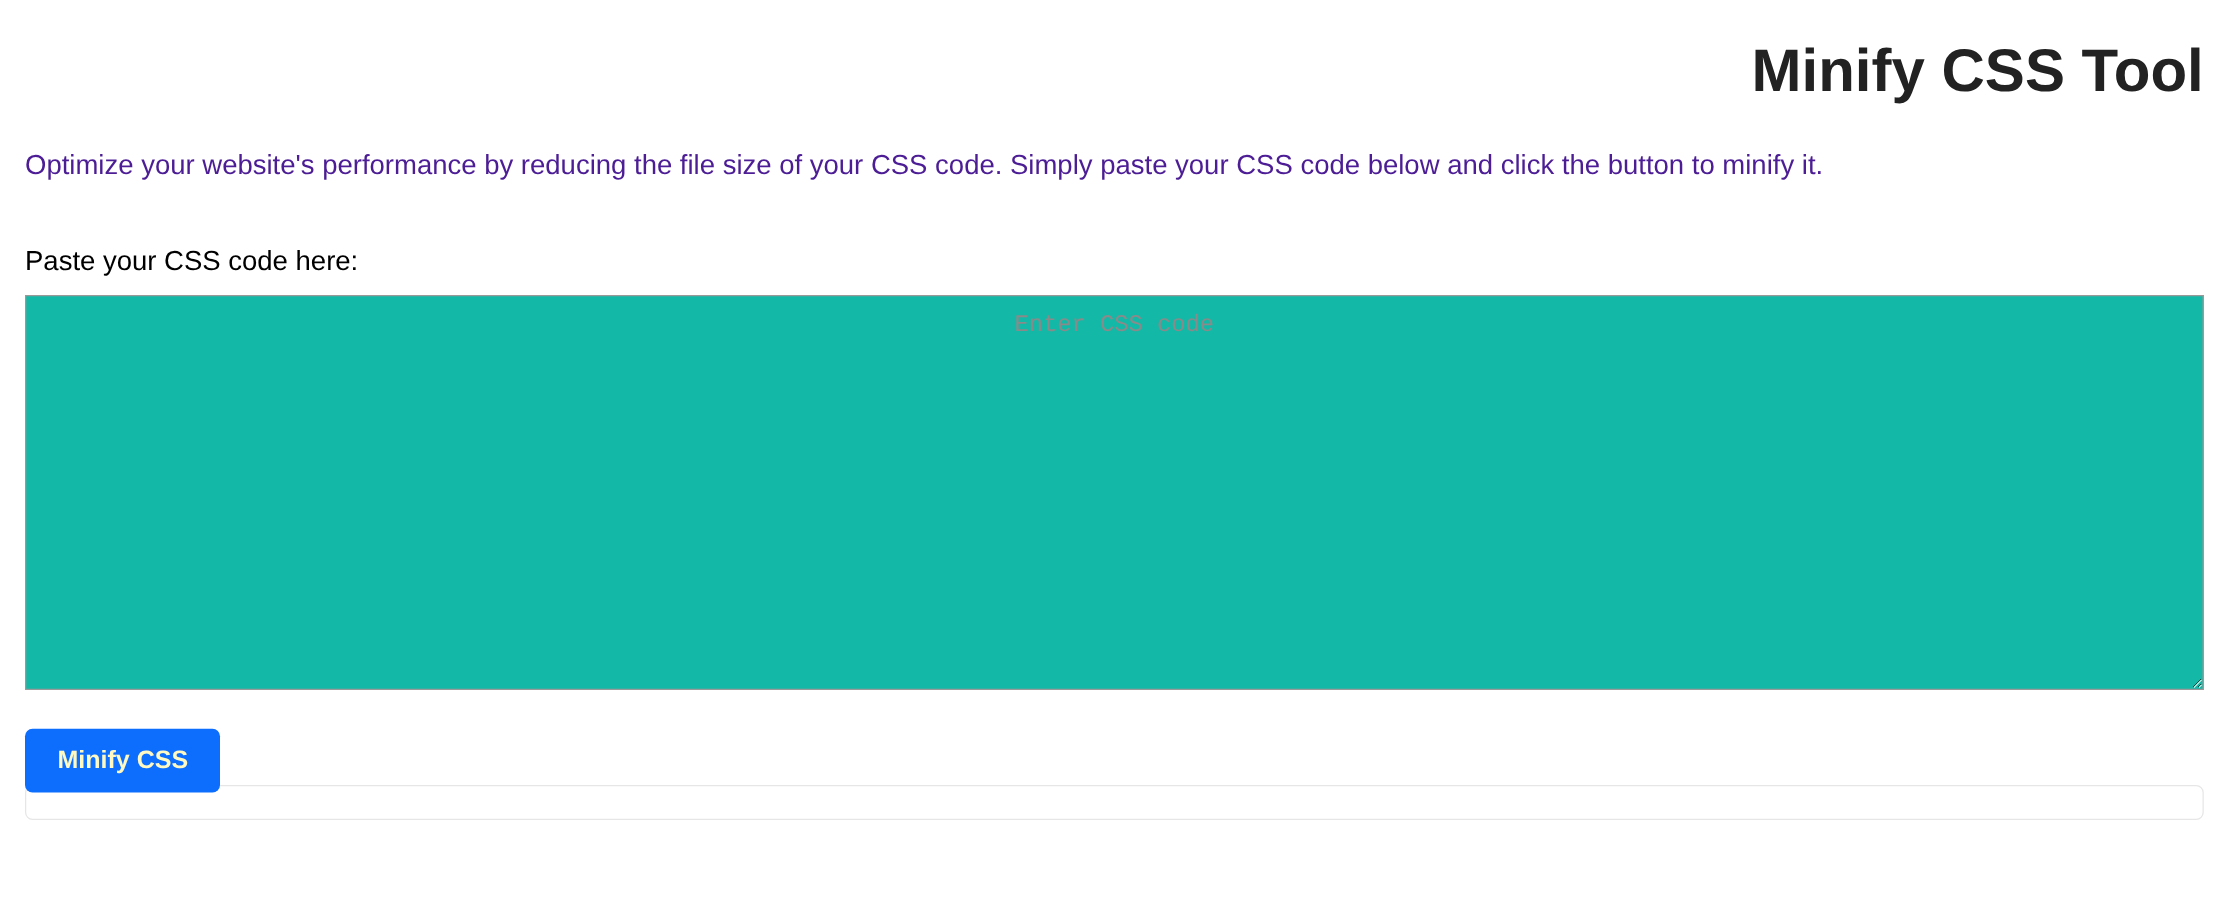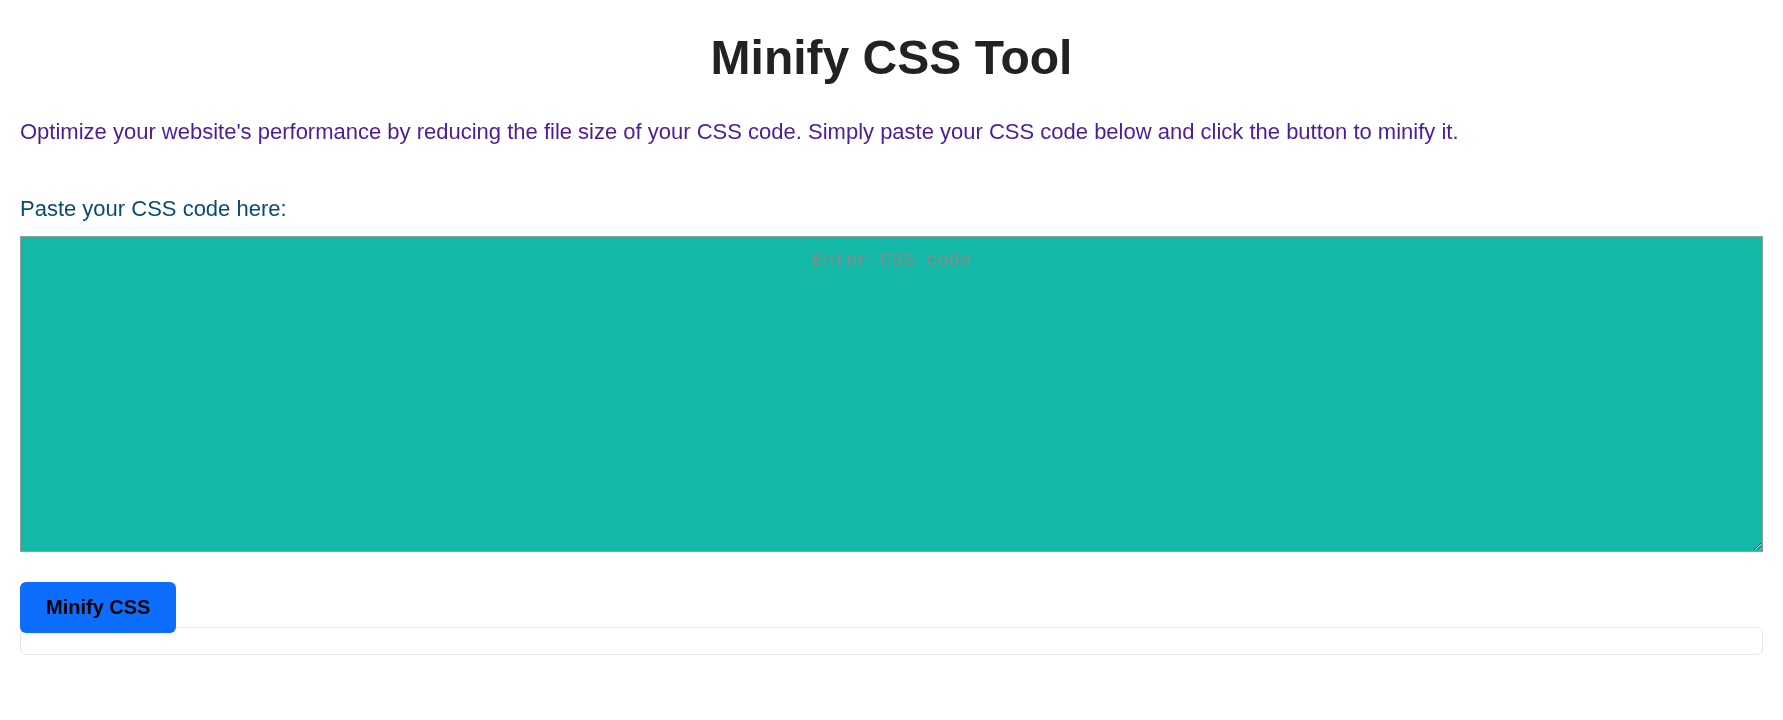--- a/index.html
+++ b/index.html
@@ -10,37 +10,37 @@
       padding: 20px;
       font-family: Arial, Helvetica, sans-serif;
       background: #ffffff;
       color: #222222;
     }
     .container {
       max-width: 1743px;
       margin: 0 auto;
     }
     h1 {
-      text-align: center;
+      text-align: right;
       font-size: 48px;
       font-weight: 700;
       margin: 10px 0 30px 0;
       color: #222222;
     }
     .description {
       font-size: 22px;
       line-height: 1.5;
       margin-bottom: 48px;
       color: #4c1d95;
     }
     .input-label {
       font-size: 22px;
       display: block;
       margin-bottom: 14px;
-      color: #0c4a6e;
+      color: #000000;
     }
     textarea.css-input {
       width: 100%;
       height: 316px;
       border: 1px solid #999999;
       padding: 12px 14px;
       font-family: "Courier New", Courier, monospace;
       font-size: 19px;
       color: #222;
       resize: both;
@@ -48,21 +48,21 @@
       background: #14b8a6;
       text-align: center;
     }
     textarea.css-input::placeholder {
       color: #8a8a8a;
       font-family: "Courier New", Courier, monospace;
     }
     .minify-btn {
       margin-top: 26px;
       background: #0d6efd;
-      color: #000000;
+      color: #fef9c3;
       border: none;
       border-radius: 6px;
       padding: 14px 26px;
       font-size: 20px;
       font-weight: 600;
       cursor: pointer;
     }
     .output-box {
       margin-top: 0px;
       border: 1px solid #e6e6e6;

